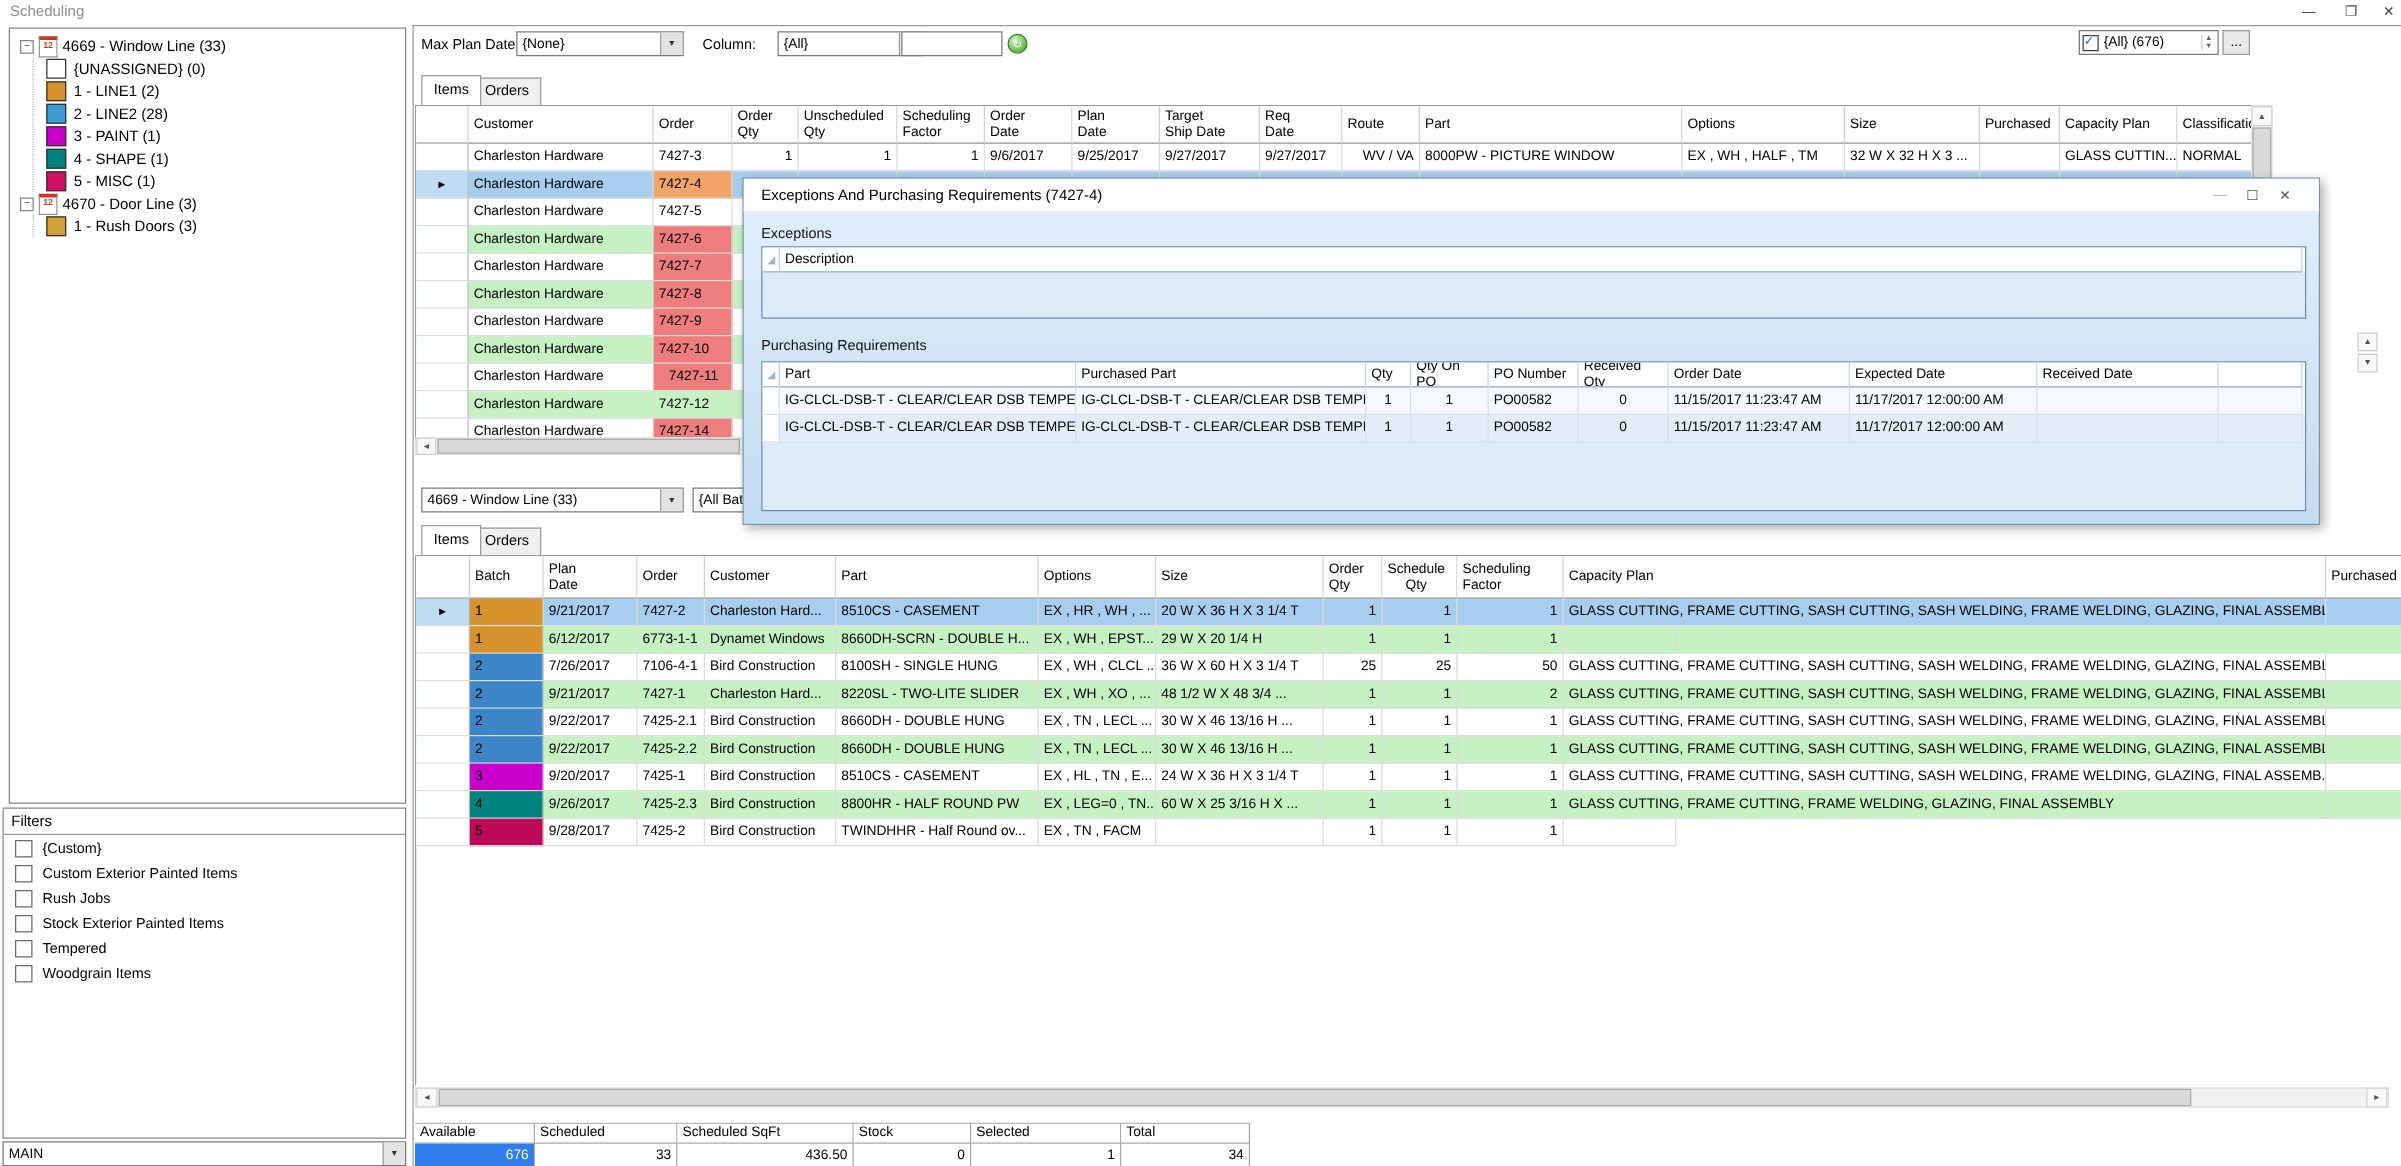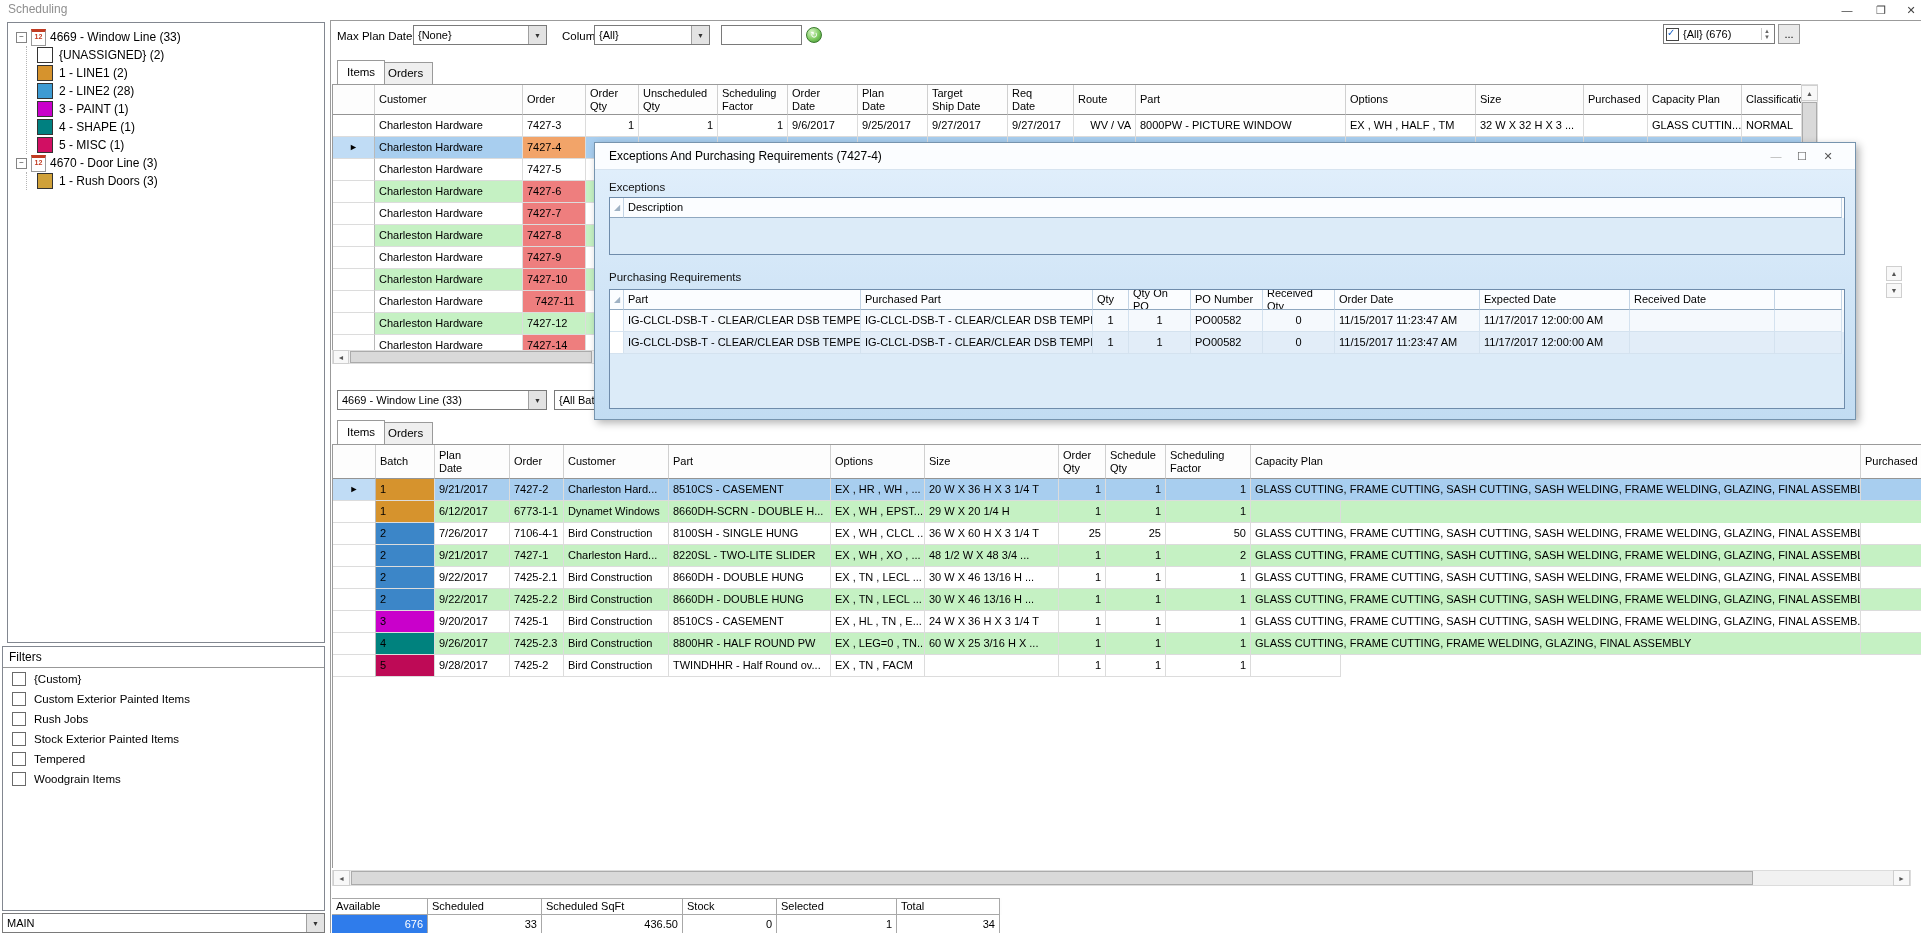--- a/index.html
+++ b/index.html
@@ -96,21 +96,21 @@
 
   <div class="abs tree-panel" id="tree">
       <div class="tree-root">
         <span class="expander">−</span>
         <span class="cal-icon">12</span>
         <span class="tlabel">4669 - Window Line (33)</span>
       </div>
       <div class="tree-children">
         <div class="tree-child">
           <span class="swatch" style="background: rgb(255, 255, 255);"></span>
-          <span class="tlabel">{UNASSIGNED} (2)</span>
+          <span class="tlabel">{UNASSIGNED} (0)</span>
         </div>
         <div class="tree-child">
           <span class="swatch" style="background: rgb(214, 147, 45);"></span>
           <span class="tlabel">1 - LINE1 (2)</span>
         </div>
         <div class="tree-child">
           <span class="swatch" style="background: rgb(61, 155, 211);"></span>
           <span class="tlabel">2 - LINE2 (28)</span>
         </div>
         <div class="tree-child">
@@ -175,21 +175,21 @@
   </div>
 
   <div class="abs main-frame"></div>
 
   <div class="abs fb-label" style="left:337px">Max Plan Date:</div>
   <div class="abs combo" style="left:413px;top:25px;width:134px">
     <span class="txt">{None}</span>
     <span class="btn">▼</span>
   </div>
   <div class="abs fb-label" style="left:562px">Column:</div>
-  <div class="abs combo" style="left:594px;top:25px;width:116px">
+  <div class="abs combo" style="left:622px;top:25px;width:116px">
     <span class="txt">{All}</span>
     <span class="btn">▼</span>
   </div>
   <input class="abs search-input" value="" style="">
   <div class="abs go-icon">↻</div>
 
   <div class="abs allctl">
     <span class="cb"></span>
     <span>{All}  (676)</span>
     <span class="spin">
@@ -470,21 +470,21 @@
         <div class="g-hcell" style="width: 59px;">Batch</div>
         <div class="g-hcell" style="width: 75px;">Plan
 Date</div>
         <div class="g-hcell" style="width: 54px;">Order</div>
         <div class="g-hcell" style="width: 105px;">Customer</div>
         <div class="g-hcell" style="width: 162px;">Part</div>
         <div class="g-hcell" style="width: 94px;">Options</div>
         <div class="g-hcell" style="width: 134px;">Size</div>
         <div class="g-hcell" style="width: 47px;">Order
 Qty</div>
-        <div class="g-hcell" style="width: 60px;">Schedule
+        <div class="g-hcell" style="width: 60px; text-align: center;">Schedule
 Qty</div>
         <div class="g-hcell" style="width: 85px;">Scheduling
 Factor</div>
         <div class="g-hcell" style="width: 610px;">Capacity Plan</div>
         <div class="g-hcell" style="width: 90px;">Purchased</div>
       </div>
       <div class="g-row selected" style="height: 22px; line-height: 21px;">
         <div class="g-cell selcol marker" style="width: 43px; background: rgb(192, 220, 245);">►</div>
         <div class="g-cell" style="width: 59px; background: rgb(214, 147, 45);">1</div>
         <div class="g-cell" style="width: 75px;">9/21/2017</div>

